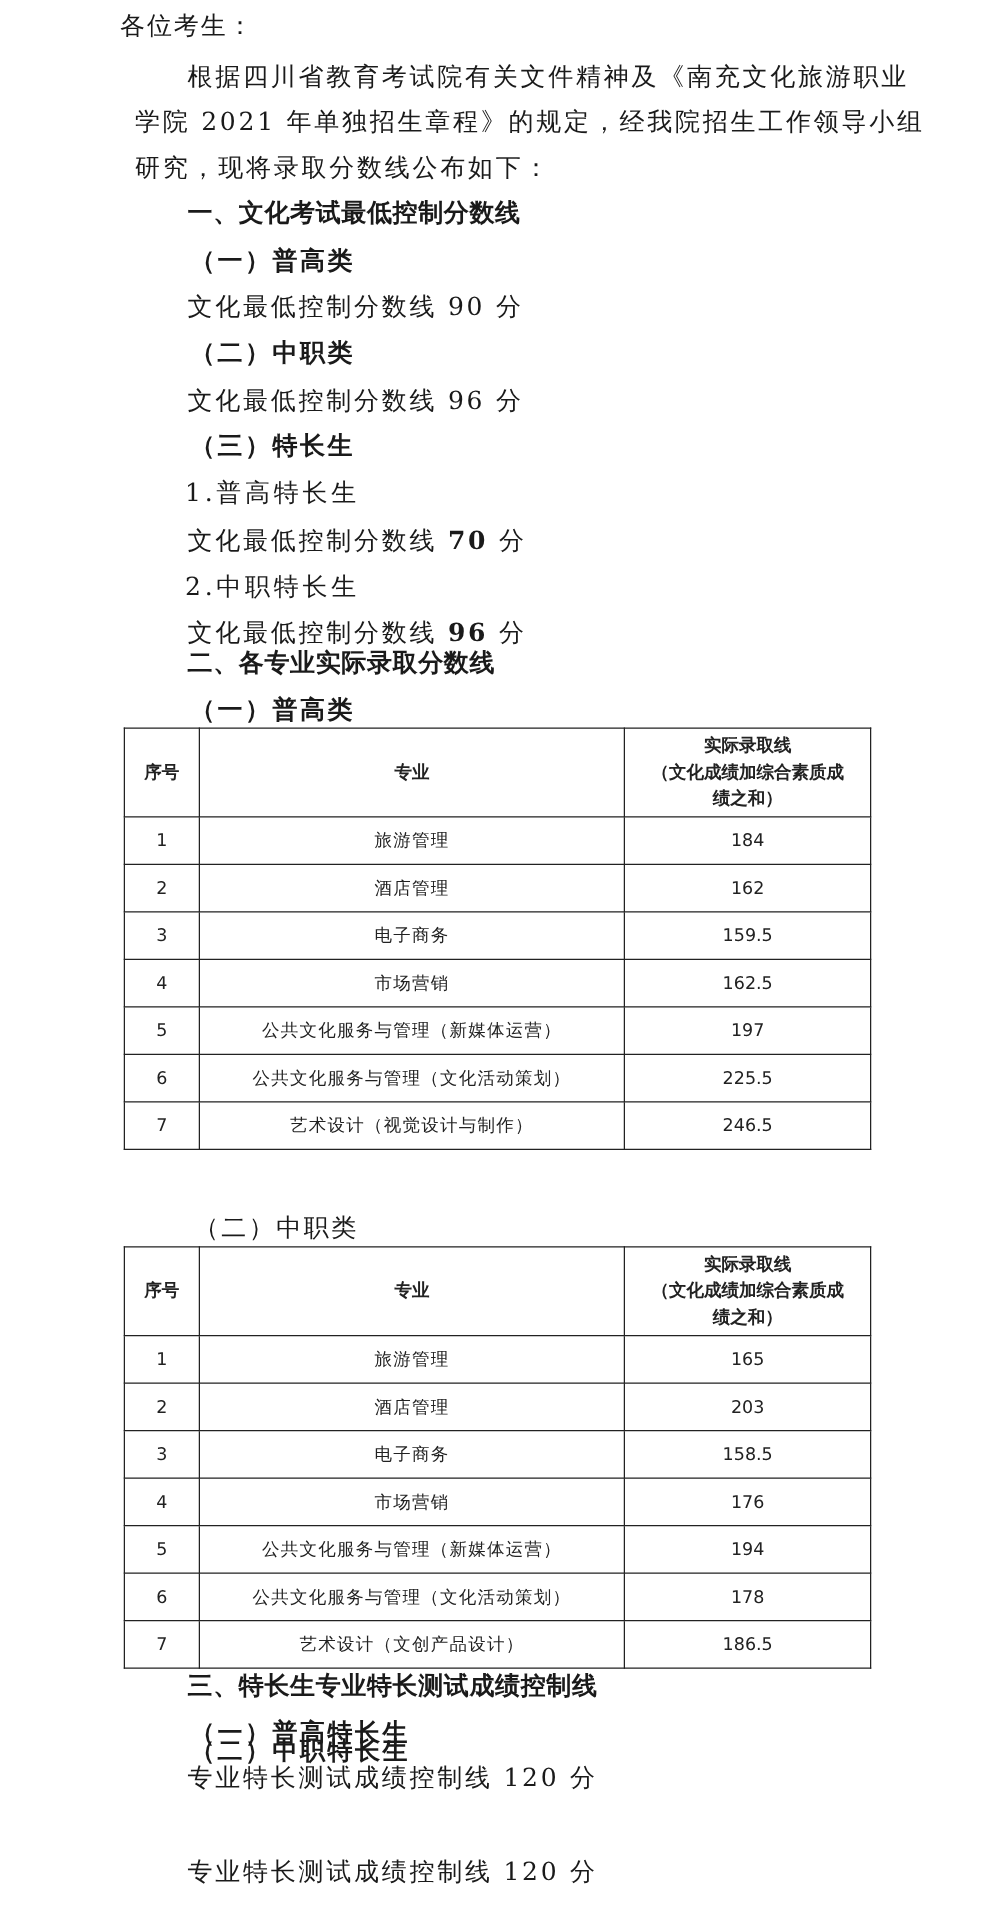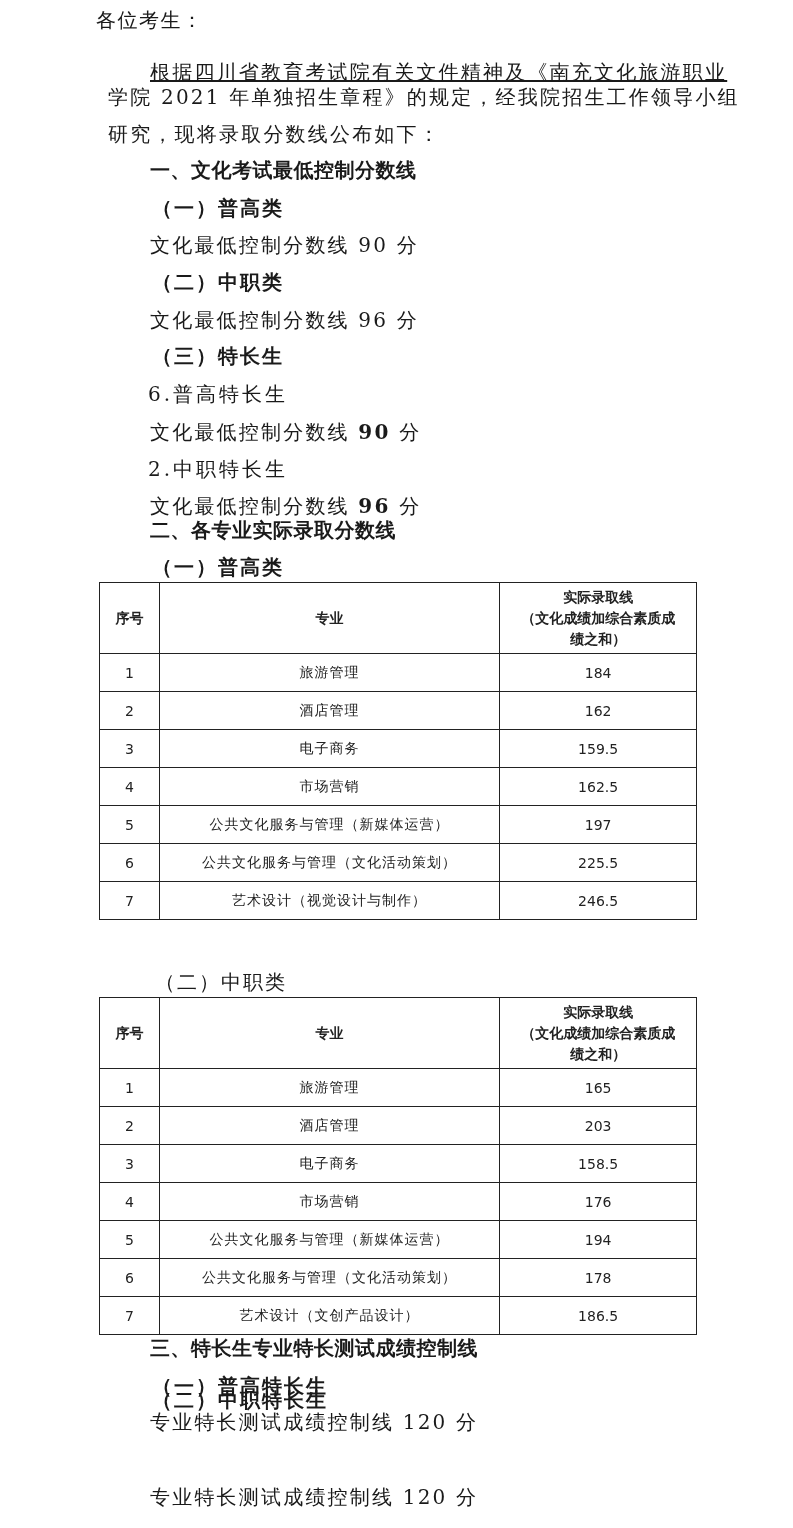--- a/index.html
+++ b/index.html
@@ -31,33 +31,33 @@
     table.scores td.major { font-family: "DejaVu Serif", "Liberation Serif", serif; letter-spacing: 1px; font-size: 14px; }
     col.c1 { width: 60px; } col.c2 { width: 341px; } col.c3 { width: 197px; }
   </style>
 </head>
 <body>
 
 <div>
 
   <div class="line" style="left:96px; top:8px;">各位考生：</div>
 
-  <div class="line body-text" style="left:150px; top:60px;text-decoration:underline;">根据四川省教育考试院有关文件精神及《南充文化旅游职业</div>
+  <div class="line body-text" style="left:150px; top:49px;">根据四川省教育考试院有关文件精神及《南充文化旅游职业</div>
   <div class="line body-text" style="left:108px; top:85px;text-align:center;">学院 2021 年单独招生章程》的规定，经我院招生工作领导小组</div>
   <div class="line body-text" style="left:108px; top:122px;">研究，现将录取分数线公布如下：</div>
 
   <div class="line heading" style="left:150px; top:158px;">一、文化考试最低控制分数线</div>
   <div class="line sub" style="left:152px; top:196px;">（一）普高类</div>
   <div class="line body-text" style="left:150px; top:233px;">文化最低控制分数线 90 分</div>
   <div class="line sub" style="left:152px; top:270px;">（二）中职类</div>
   <div class="line body-text" style="left:150px; top:308px;">文化最低控制分数线 96 分</div>
   <div class="line sub" style="left:152px; top:344px;">（三）特长生</div>
-  <div class="line" style="left:148px; top:382px; letter-spacing:3px;">6.普高特长生</div>
+  <div class="line" style="left:148px; top:382px; letter-spacing:3px;">1.普高特长生</div>
   <div class="line body-text" style="left:150px; top:420px;">
-    <span>文化最低控制分数线 </span><span class="bold-num">90</span><span> 分</span>
+    <span>文化最低控制分数线 </span><span class="bold-num">70</span><span> 分</span>
   </div>
   <div class="line" style="left:148px; top:457px; letter-spacing:3px;">2.中职特长生</div>
   <div class="line body-text" style="left:150px; top:494px;">
     <span>文化最低控制分数线 </span><span class="bold-num">96</span><span> 分</span>
   </div>
 
   <div class="line heading" style="left:150px; top:518px;">二、各专业实际录取分数线</div>
   <div class="line sub" style="left:152px; top:555px;">（一）普高类</div>
 
   <table class="scores" style="top:582px;">

